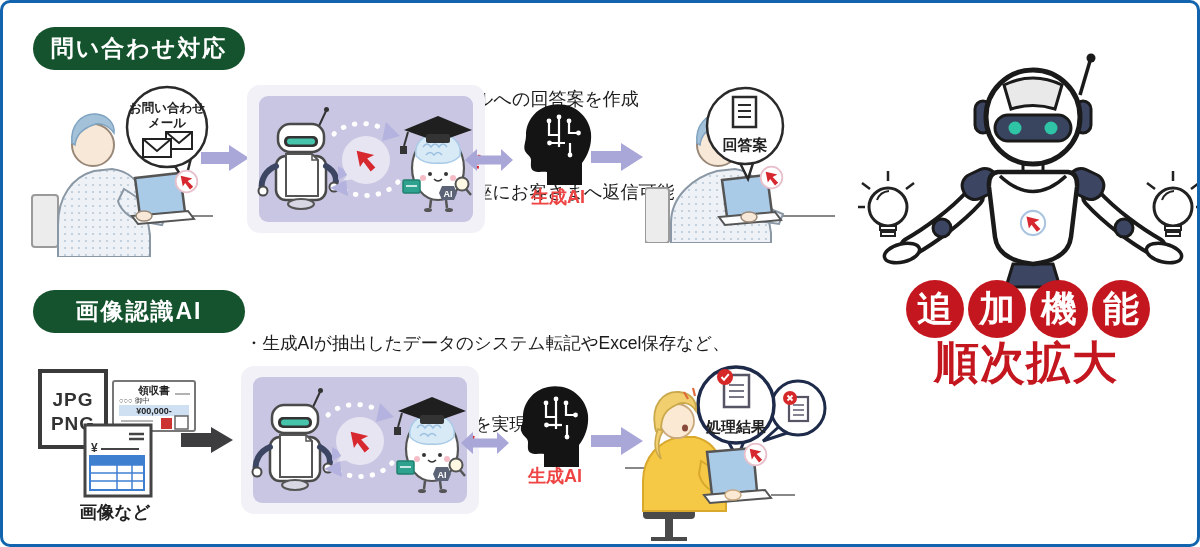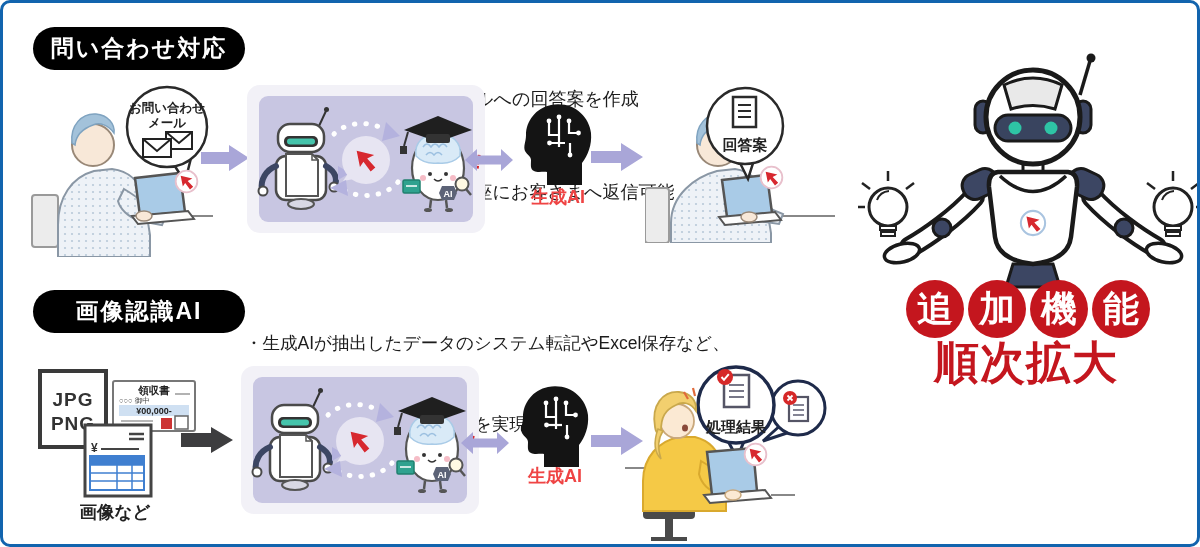--- a/index.html
+++ b/index.html
@@ -1,21 +1,21 @@
 <!DOCTYPE html>
 <html><head>
 <meta charset="utf-8">
 <style>
   html,body{margin:0;padding:0;background:#fff;}
   *{box-sizing:border-box;}
   body{font-family:"Liberation Sans","DejaVu Sans",sans-serif;}
   #canvas{position:relative;width:1200px;height:547px;background:#fff;
     border:3px solid #1264ae;border-radius:10px;overflow:hidden;}
   .abs{position:absolute;}
-  .pill{background:#000000;color:#fff;font-weight:bold;font-size:23px;
+  .pill{background:#14532d;color:#fff;font-weight:bold;font-size:23px;
     letter-spacing:2px;border-radius:23px;display:flex;align-items:center;
     justify-content:center;width:212px;height:43px;}
   .bullets{color:#1c1c1c;font-size:18px;line-height:31px;white-space:pre;}
   .bullets2{color:#1c1c1c;font-size:17.5px;line-height:27px;white-space:pre;}
   .genai-label{font-size:18px;font-weight:bold;color:#ef4444;text-align:center;width:80px;}
   .feature-row{display:flex;gap:4px;}
   .feature-circle{width:58px;height:58px;border-radius:50%;background:#c4161e;
     color:#fff;font-size:36px;font-weight:800;display:flex;align-items:center;
     justify-content:center;}
   .expand{font-size:45px;font-weight:800;color:#c4161e;letter-spacing:1px;

